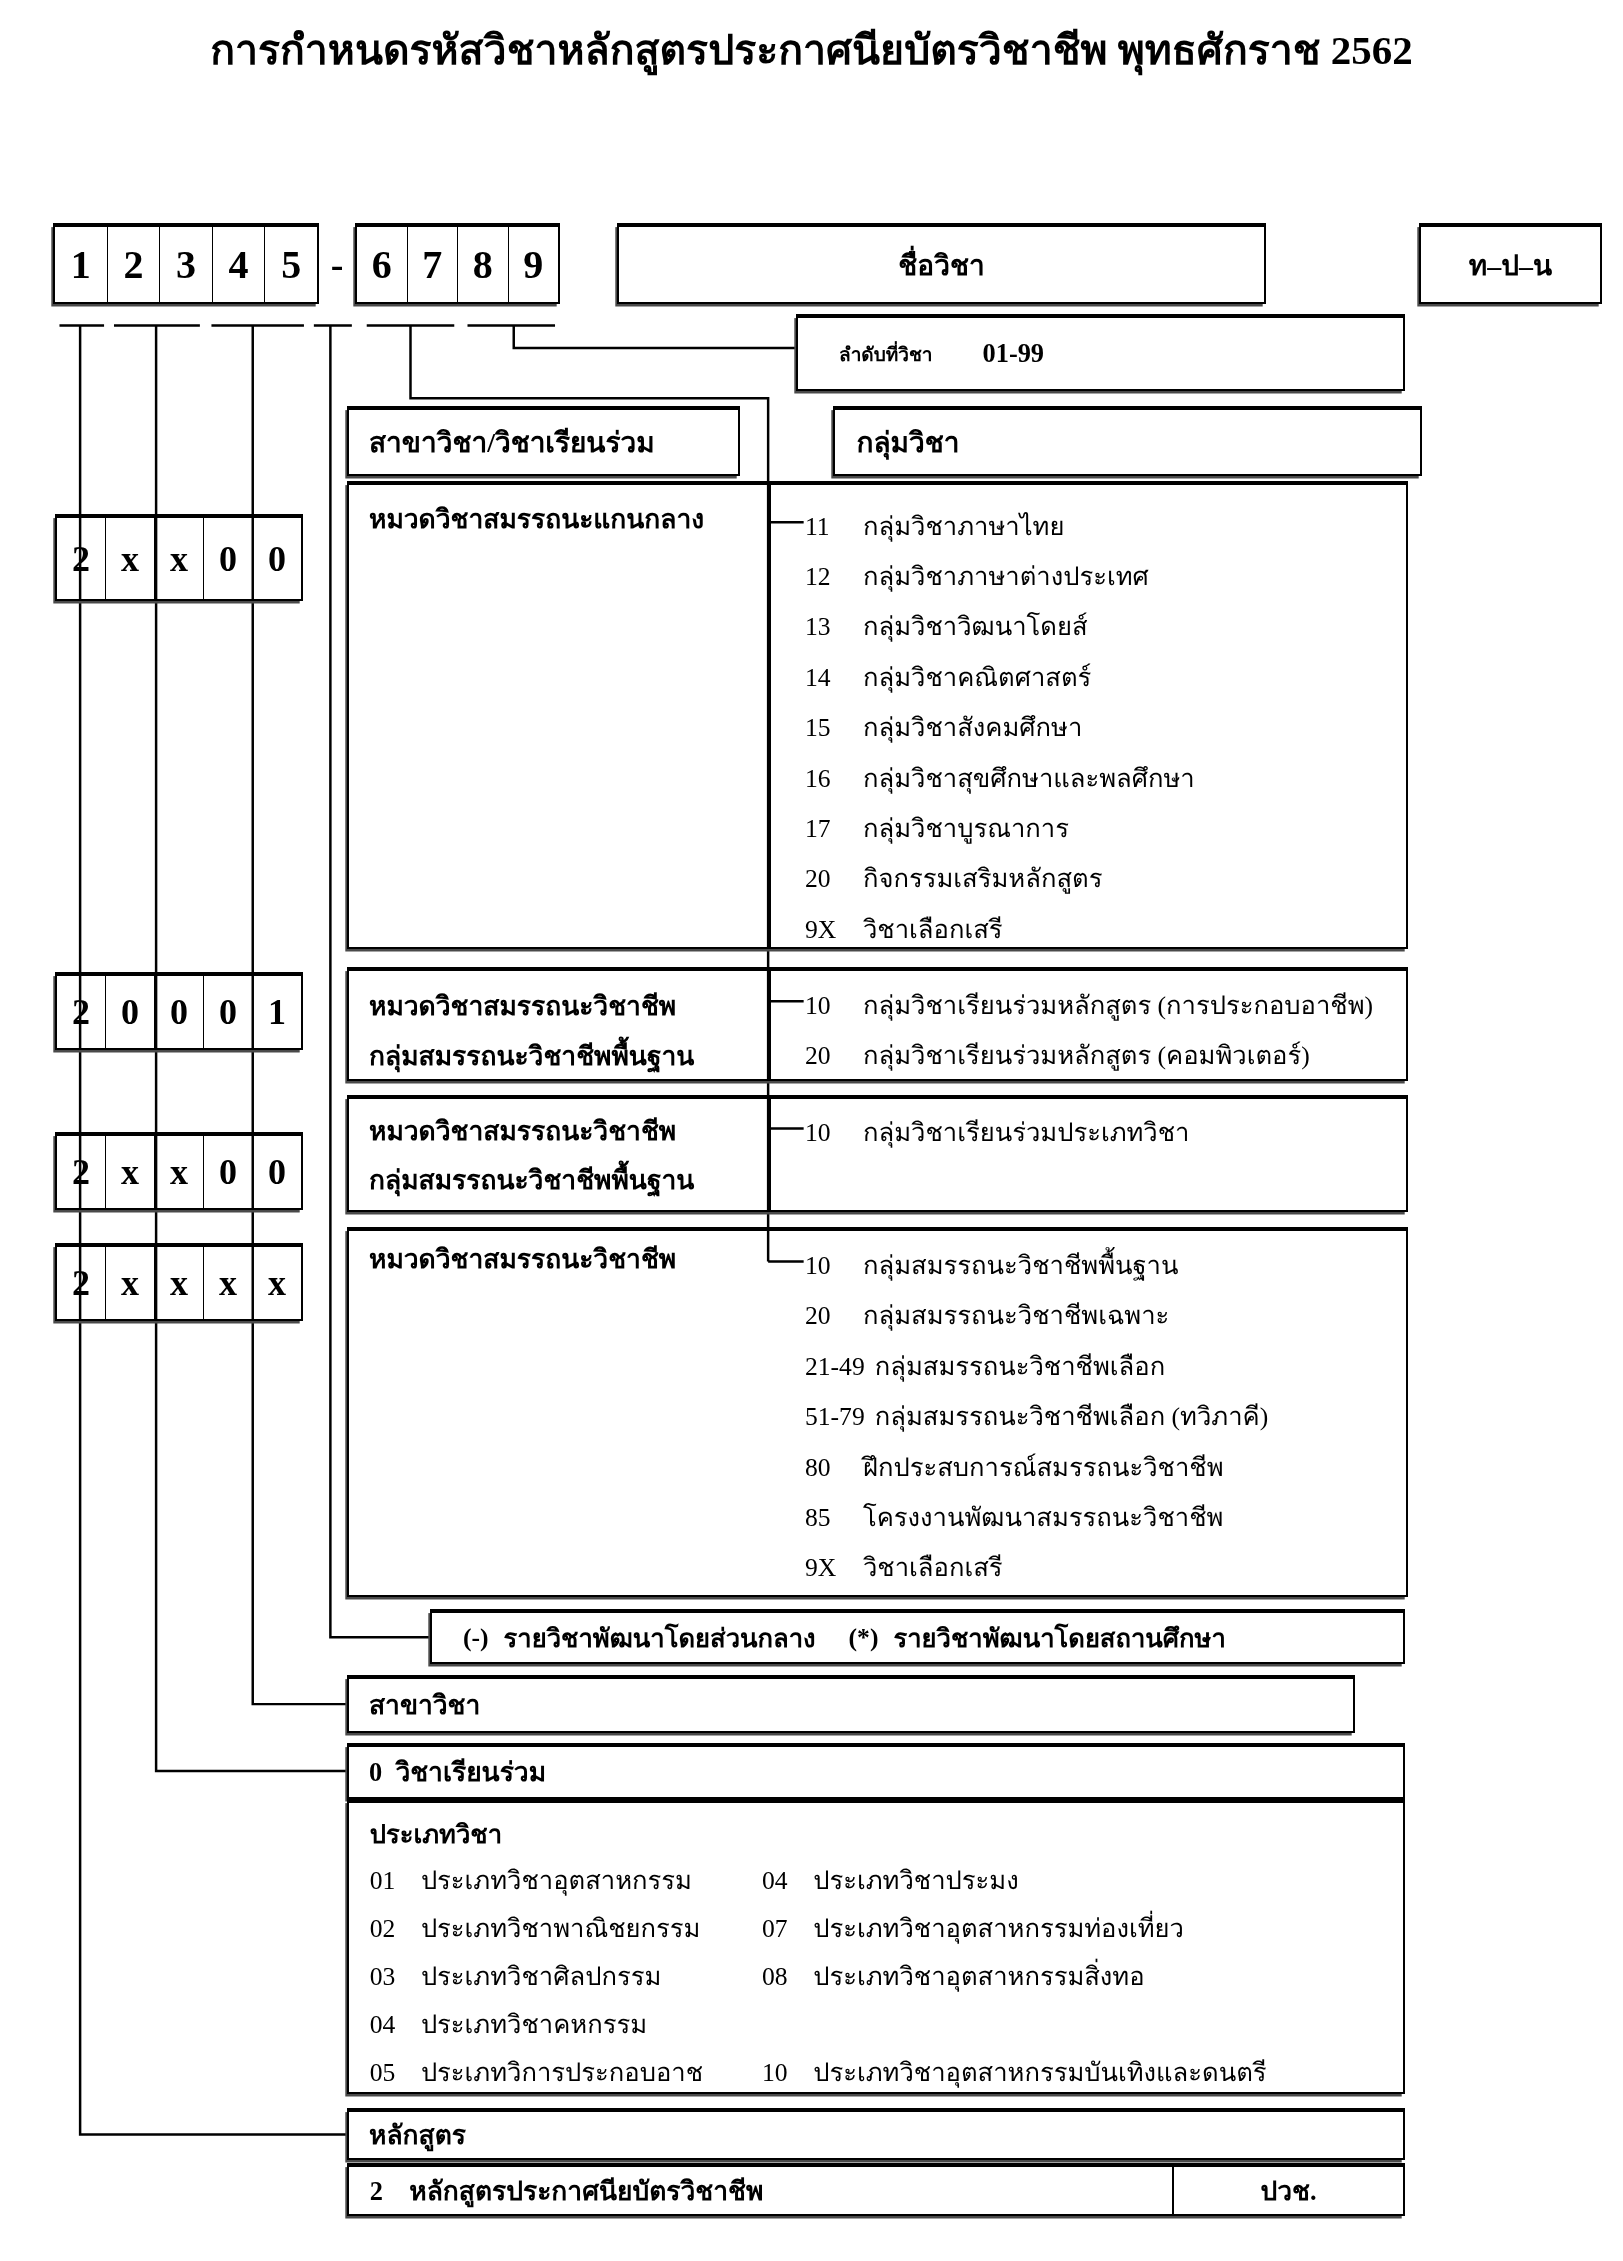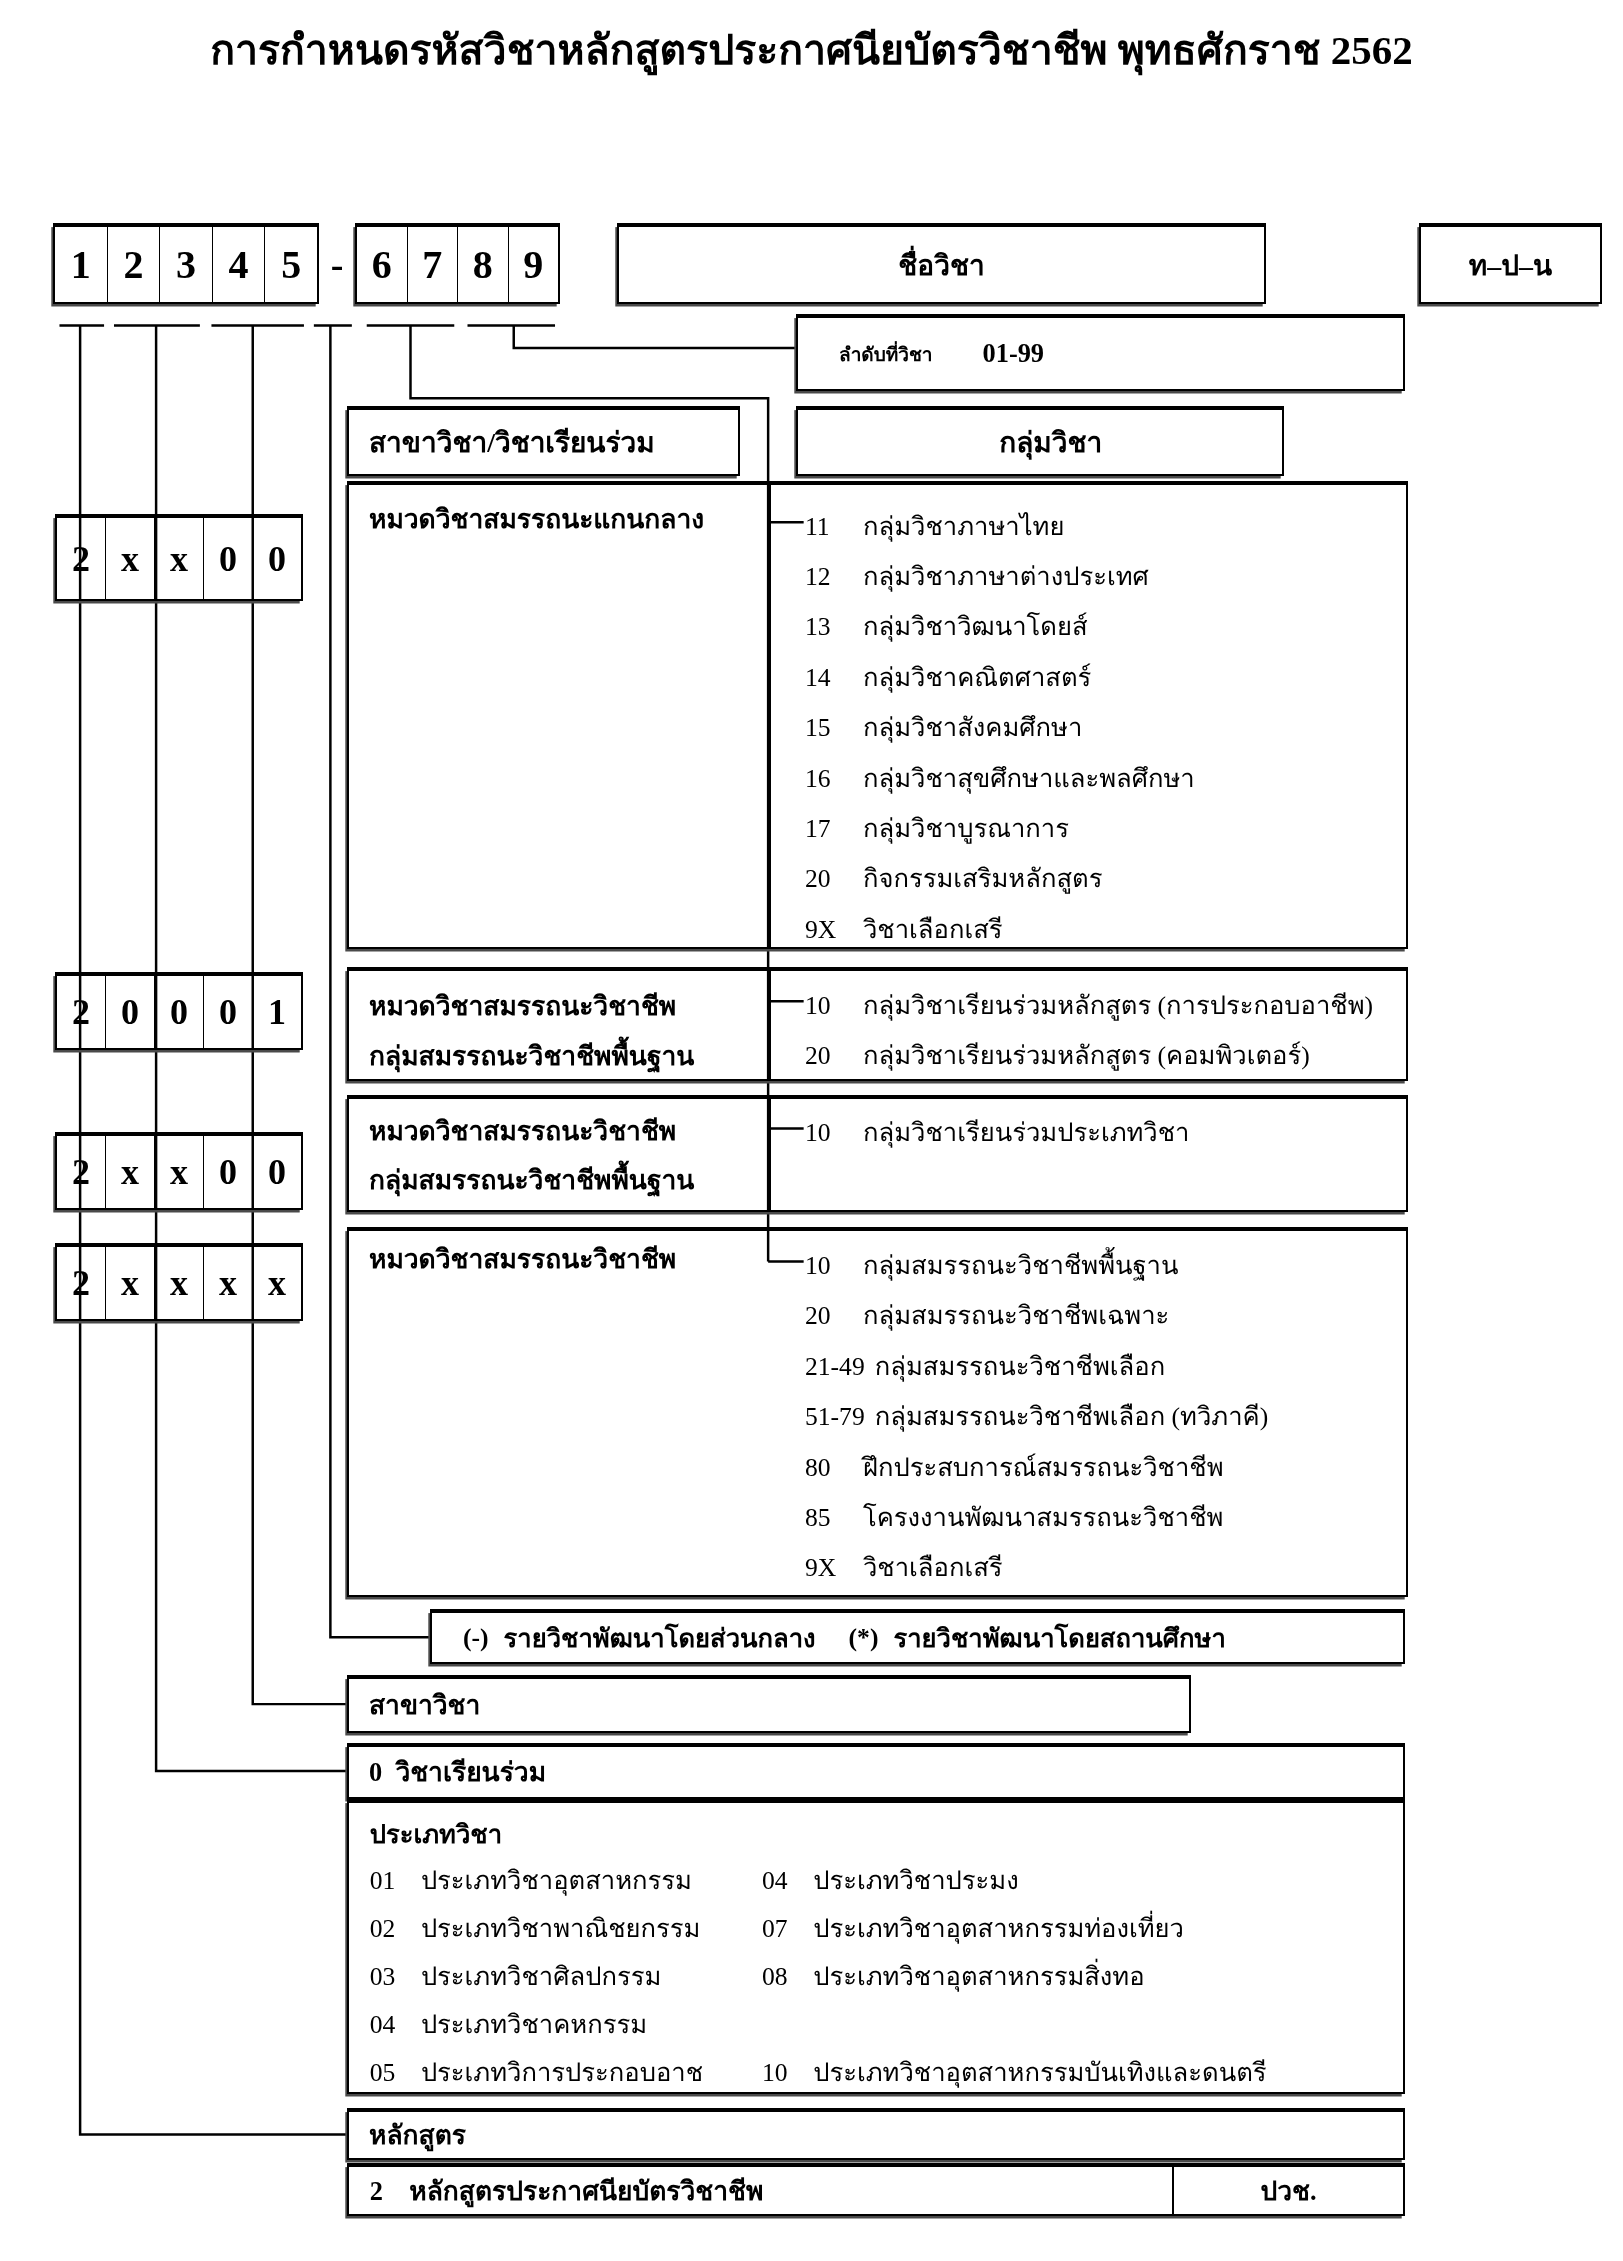--- a/index.html
+++ b/index.html
@@ -108,21 +108,21 @@
   </div>
 
   <div class="box vcenter" style="left:796px; top:314px; width:609px; height:77px; padding-left:41px;">
     <span class="seq-label">ลำดับที่วิชา</span>
     <span class="seq-range">01-99</span>
   </div>
 
   <div class="box vcenter" style="left:347px; top:406px; width:393px; height:70px; padding-left:20px;">
     <span class="th-big">สาขาวิชา/วิชาเรียนร่วม</span>
   </div>
-  <div class="box vcenter" style="left:796px; top:406px; width:488px; height:70px; padding-left:21.5px;justify-content:center;">
+  <div class="box vcenter" style="left:833px; top:406px; width:589px; height:70px; padding-left:21.5px;">
     <span class="th-big">กลุ่มวิชา</span>
   </div>
 
   <div class="box" style="left:347px; top:481px; width:1061px; height:468px;">
     <div class="divider-v" style="left:420px;"></div>
     <div class="row-label" style="top:18px;">หมวดวิชาสมรรถนะแกนกลาง</div>
     <div class="item" style="top:25.6px"><span class="no">11</span><span class="txt">กลุ่มวิชาภาษาไทย</span></div>
     <div class="item" style="top:76px"><span class="no">12</span><span class="txt">กลุ่มวิชาภาษาต่างประเทศ</span></div>
     <div class="item" style="top:126px"><span class="no">13</span><span class="txt">กลุ่มวิชาวิฒนาโดยส์</span></div>
     <div class="item" style="top:177px"><span class="no">14</span><span class="txt">กลุ่มวิชาคณิตศาสตร์</span></div>
@@ -188,21 +188,21 @@
     <div class="cell digit-pat">x</div>
   </div>
 
   <div class="box vcenter note-line" style="left:430px; top:1609px; width:975px; height:55px;">
     <span>(-)</span>
     <span class="t">รายวิชาพัฒนาโดยส่วนกลาง</span>
     <span class="m2">(*)</span>
     <span class="t">รายวิชาพัฒนาโดยสถานศึกษา</span>
   </div>
 
-  <div class="box vcenter" style="left:347px; top:1675px; width:844px; height:58px;">
+  <div class="box vcenter" style="left:347px; top:1675px; width:1008px; height:58px;">
     <span class="plain-label">สาขาวิชา</span>
   </div>
 
   <div class="box vcenter" style="left:347px; top:1743px; width:1058px; height:56px;">
     <span class="plain-label">0</span>
     <span class="plain-label" style="padding-left:13.2px;">วิชาเรียนร่วม</span>
   </div>
 
   <div class="box" style="left:347px; top:1799px; width:1058px; height:295px;">
     <div class="cat-item col1" style="top:15.7px; font-weight:bold;">ประเภทวิชา</div>

